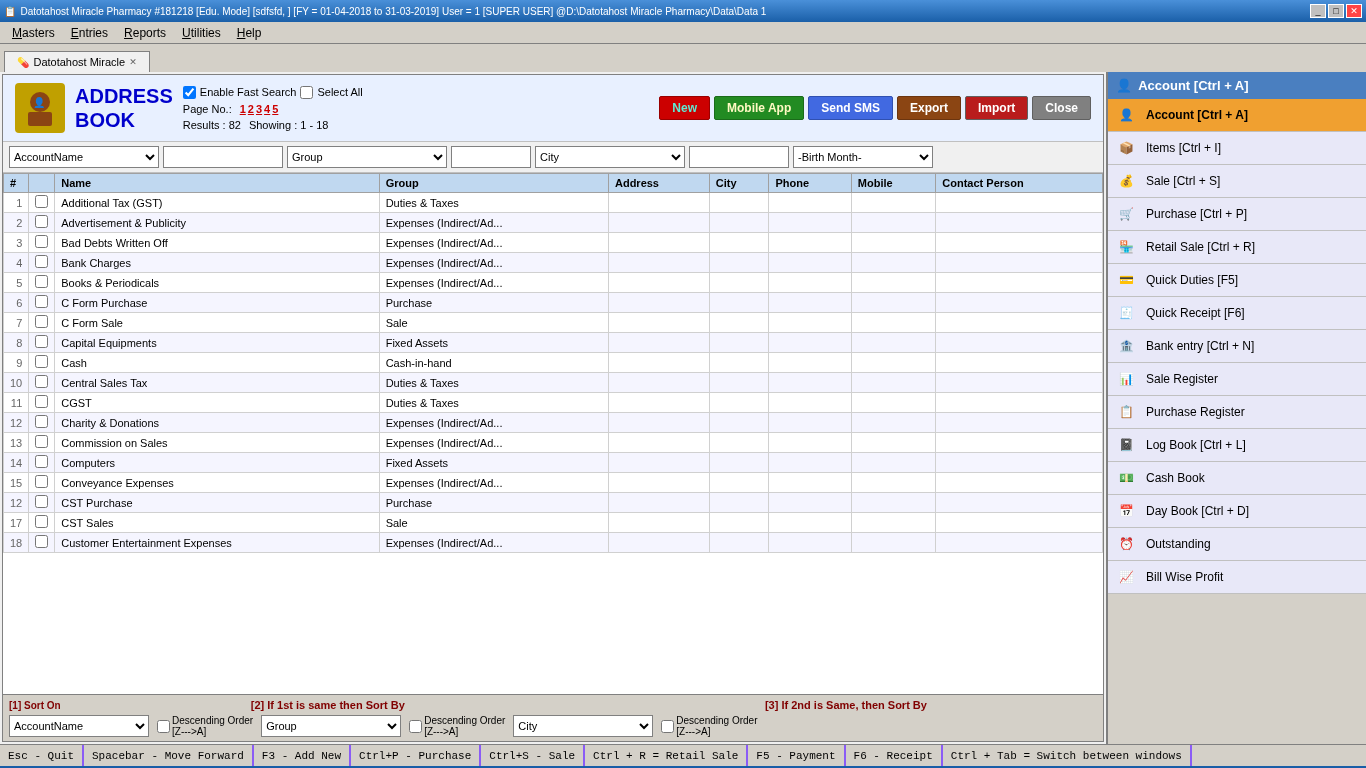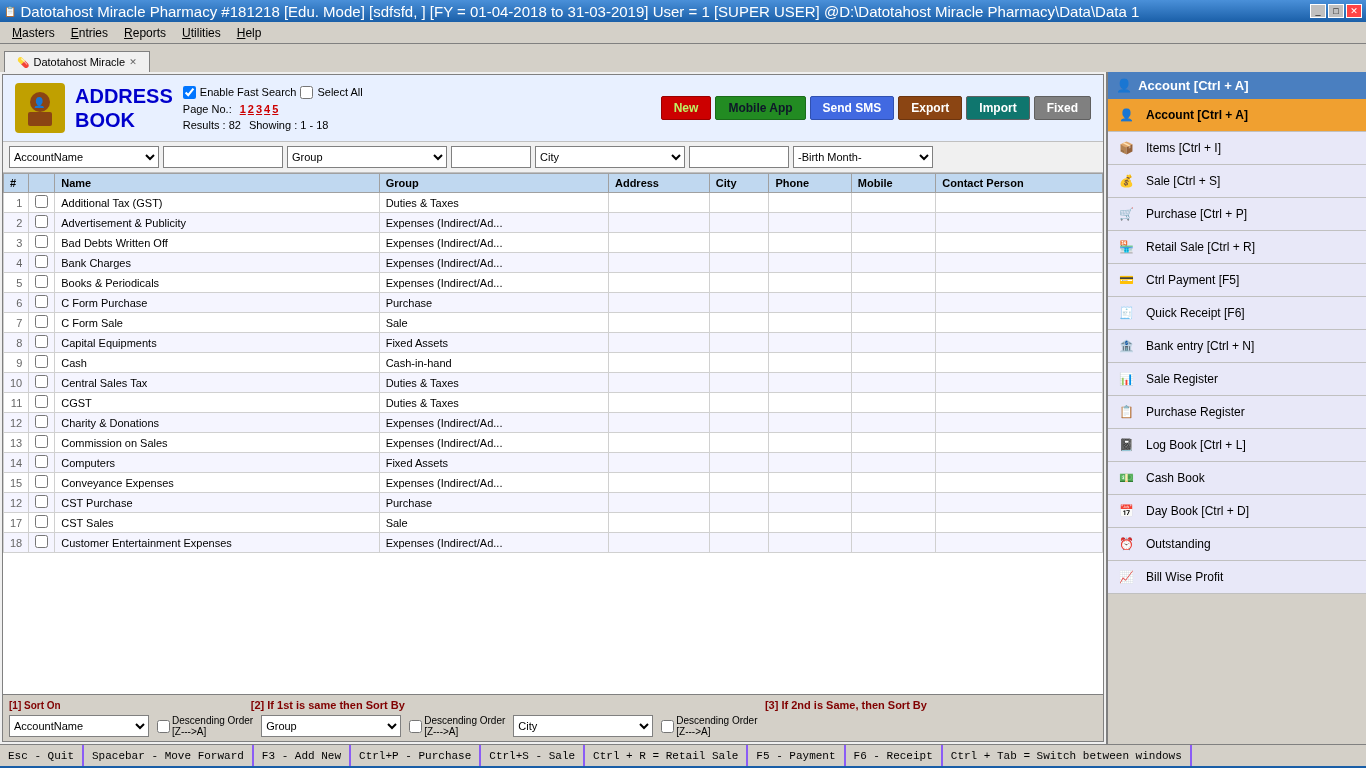--- a/index.html
+++ b/index.html
@@ -37,25 +37,25 @@
     .panel-controls { flex: 1; display: flex; flex-direction: column; gap: 4px; }
     .panel-controls-row1 { display: flex; align-items: center; gap: 4px; }
     .checkbox-label { display: flex; align-items: center; gap: 4px; font-size: 11px; }
     .panel-controls-row2 { display: flex; align-items: center; gap: 8px; font-size: 11px; }
     .page-numbers { display: flex; gap: 2px; }
     .page-num { color: #cc0000; font-weight: bold; text-decoration: underline; cursor: pointer; }
     
     
     .action-buttons { display: flex; gap: 4px; margin-left: auto; }
     .btn { padding: 4px 12px; font-size: 12px; font-weight: bold; cursor: pointer; border: 1px solid; border-radius: 2px; }
-    .btn-new { background: #cc0000; color: #bef264; border-color: #990000; }
-    .btn-mobile { background: #228b22; color: #0f172a; border-color: #1a6b1a; text-align: center; }
+    .btn-new { background: #cc0000; color: #5eead4; border-color: #990000; }
+    .btn-mobile { background: #228b22; color: #fef9c3; border-color: #1a6b1a; text-align: center; }
     .btn-sms { background: #4169e1; color: white; border-color: #3050b0; }
     .btn-export { background: #8b4513; color: white; border-color: #6b3510; }
-    .btn-import { background: #0f766e; color: white; border-color: #606060; }
+    .btn-import { background: #b91c1c; color: white; border-color: #606060; }
     .btn-close { background: #808080; color: white; border-color: #606060; }
 
     
     .filter-row { display: flex; align-items: center; padding: 4px 6px; gap: 4px; background: #f0f0f0; border-bottom: 1px solid #c0c0c0; }
     .filter-select { height: 22px; font-size: 11px; border: 1px solid #808080; background: white; }
     .filter-input { height: 22px; font-size: 11px; border: 1px solid #808080; padding: 0 4px; }
 
     
     .data-table-wrapper { flex: 1; overflow-y: auto; }
     .data-table { width: 100%; border-collapse: collapse; font-size: 11px; }
@@ -88,21 +88,21 @@
 
     
     .right-panel-scroll { flex: 1; overflow-y: auto; }
   </style>
 </head>
 <body>
 
 <div class="title-bar">
   <div class="title-bar-left">
     <span style="font-size:10px;">📋</span>
-    <span style="font-size:15px;">Datotahost Miracle Pharmacy #181218  [Edu. Mode]  [sdfsfd, ]  [FY = 01-04-2018 to 31-03-2019]  User = 1 [SUPER USER]  @D:\Datotahost Miracle Pharmacy\Data\Data 1</span>
+    <span style="font-size:10px;">Datotahost Miracle Pharmacy #181218  [Edu. Mode]  [sdfsfd, ]  [FY = 01-04-2018 to 31-03-2019]  User = 1 [SUPER USER]  @D:\Datotahost Miracle Pharmacy\Data\Data 1</span>
   </div>
   <div class="title-bar-controls">
     <div class="tb-btn">_</div>
     <div class="tb-btn">□</div>
     <div class="tb-btn close">✕</div>
   </div>
 </div>
 
 <div class="menu-bar">
   <div class="menu-item"><span>M</span>asters</div>
@@ -165,21 +165,21 @@
             <span>Results : 82</span>
             <span>Showing :  1 - 18</span>
           </div>
         </div>
         <div class="action-buttons">
           <button class="btn btn-new">New</button>
           <button class="btn btn-mobile">Mobile App</button>
           <button class="btn btn-sms">Send SMS</button>
           <button class="btn btn-export">Export</button>
           <button class="btn btn-import">Import</button>
-          <button class="btn btn-close">Fixed</button>
+          <button class="btn btn-close">Close</button>
         </div>
       </div>
 
       <div class="filter-row">
         <select class="filter-select" style="width:150px;">
           <option>AccountName</option>
         </select>
         <input type="text" class="filter-input" style="width: 120px;">
         <select class="filter-select" style="width:160px;">
           <option>Group</option>
@@ -473,21 +473,21 @@
         <div class="sidebar-item">
       <div class="sidebar-icon">🛒</div>
       <span>Purchase [Ctrl + P]</span>
     </div>
         <div class="sidebar-item">
       <div class="sidebar-icon">🏪</div>
       <span>Retail Sale [Ctrl + R]</span>
     </div>
         <div class="sidebar-item">
       <div class="sidebar-icon">💳</div>
-      <span>Ctrl Payment [F5]</span>
+      <span>Quick Duties [F5]</span>
     </div>
         <div class="sidebar-item">
       <div class="sidebar-icon">🧾</div>
       <span>Quick Receipt [F6]</span>
     </div>
         <div class="sidebar-item">
       <div class="sidebar-icon">🏦</div>
       <span>Bank entry [Ctrl + N]</span>
     </div>
         <div class="sidebar-item">

